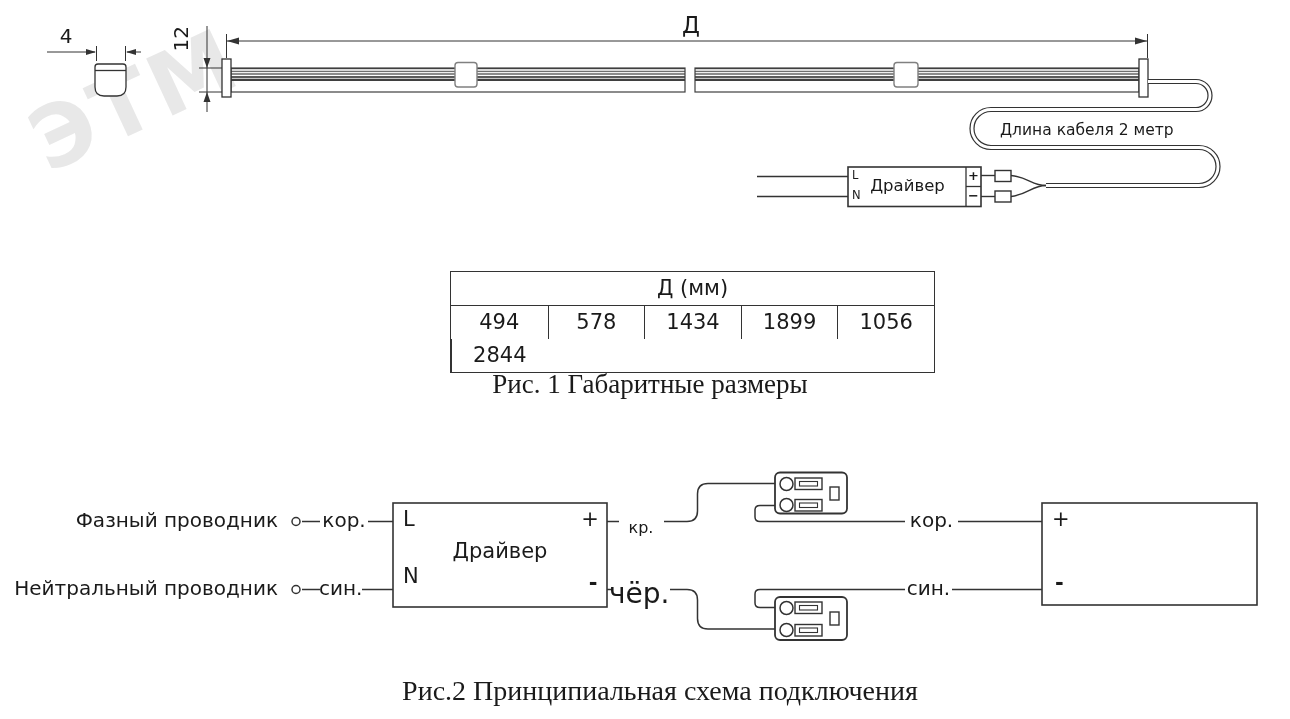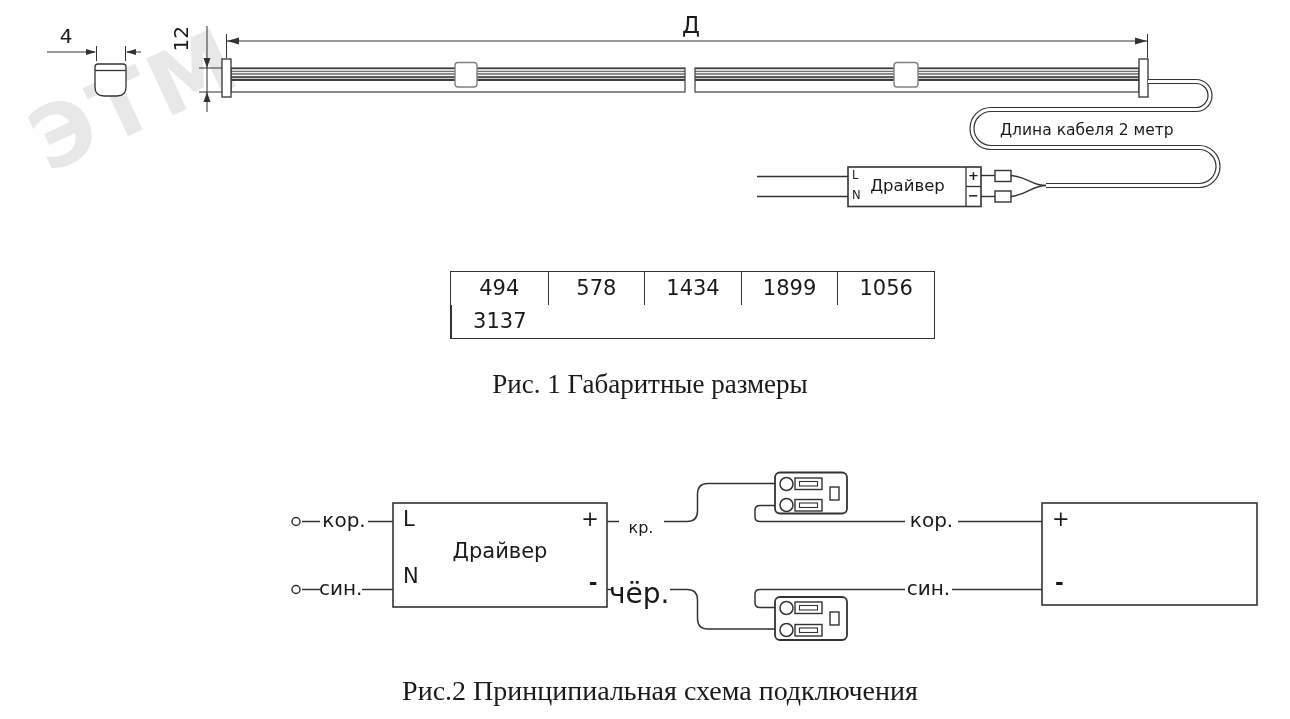--- a/index.html
+++ b/index.html
@@ -170,32 +170,35 @@
   <div class="lbl ctr rot90" style="left:162px;top:27px;width:40px;font-size:20px;">12</div>
   <div class="lbl ctr" style="left:676px;top:12px;width:30px;font-size:23px;">Д</div>
   <div class="lbl ctr" style="left:1000px;top:121px;width:172px;font-size:15.5px;">Длина кабеля 2 метр</div>
   <div class="lbl" style="left:852px;top:168.5px;font-size:11.5px;">L</div>
   <div class="lbl" style="left:852px;top:188.5px;font-size:11.5px;">N</div>
   <div class="lbl ctr" style="left:849px;top:176px;width:117px;font-size:16.5px;">Драйвер</div>
   <div class="lbl ctr bold" style="left:966px;top:168px;width:15px;font-size:13px;">+</div>
   <div class="lbl ctr bold" style="left:966px;top:188px;width:15px;font-size:13px;">−</div>
 
   <div class="dtable">
+    <div class="dt-header">Д (мм)</div>
     <div class="dt-row">
       <div class="dt-cell">494</div>
       <div class="dt-cell">578</div>
       <div class="dt-cell">1434</div>
       <div class="dt-cell">1899</div>
       <div class="dt-cell">1056</div>
-      <div class="dt-cell">3137</div>
+      <div class="dt-cell">2844</div>
     </div>
   </div>
 
   <div class="lbl ctr serif cap1">Рис. 1 Габаритные размеры</div>
 
+  <div class="lbl rt" style="left:30px;top:509px;width:248px;font-size:20px;">Фазный проводник</div>
+  <div class="lbl rt" style="left:10px;top:577px;width:268px;font-size:20px;">Нейтральный проводник</div>
   <div class="lbl ctr" style="left:321px;top:509px;width:46px;font-size:20px;">кор.</div>
   <div class="lbl ctr" style="left:319px;top:577px;width:43px;font-size:20px;">син.</div>
   <div class="lbl" style="left:403px;top:507px;font-size:21px;">L</div>
   <div class="lbl" style="left:403px;top:564px;font-size:21px;">N</div>
   <div class="lbl ctr" style="left:393px;top:539px;width:214px;font-size:21px;">Драйвер</div>
   <div class="lbl ctr" style="left:578px;top:507px;width:24px;font-size:21px;">+</div>
   <div class="lbl ctr bold" style="left:584px;top:571px;width:18px;font-size:21px;">-</div>
   <div class="lbl ctr" style="left:618px;top:519px;width:46px;font-size:16px;">кр.</div>
   <div class="lbl ctr" style="left:609px;top:577px;width:58px;font-size:28px;">чёр.</div>
   <div class="lbl ctr" style="left:905px;top:509px;width:53px;font-size:20px;">кор.</div>

